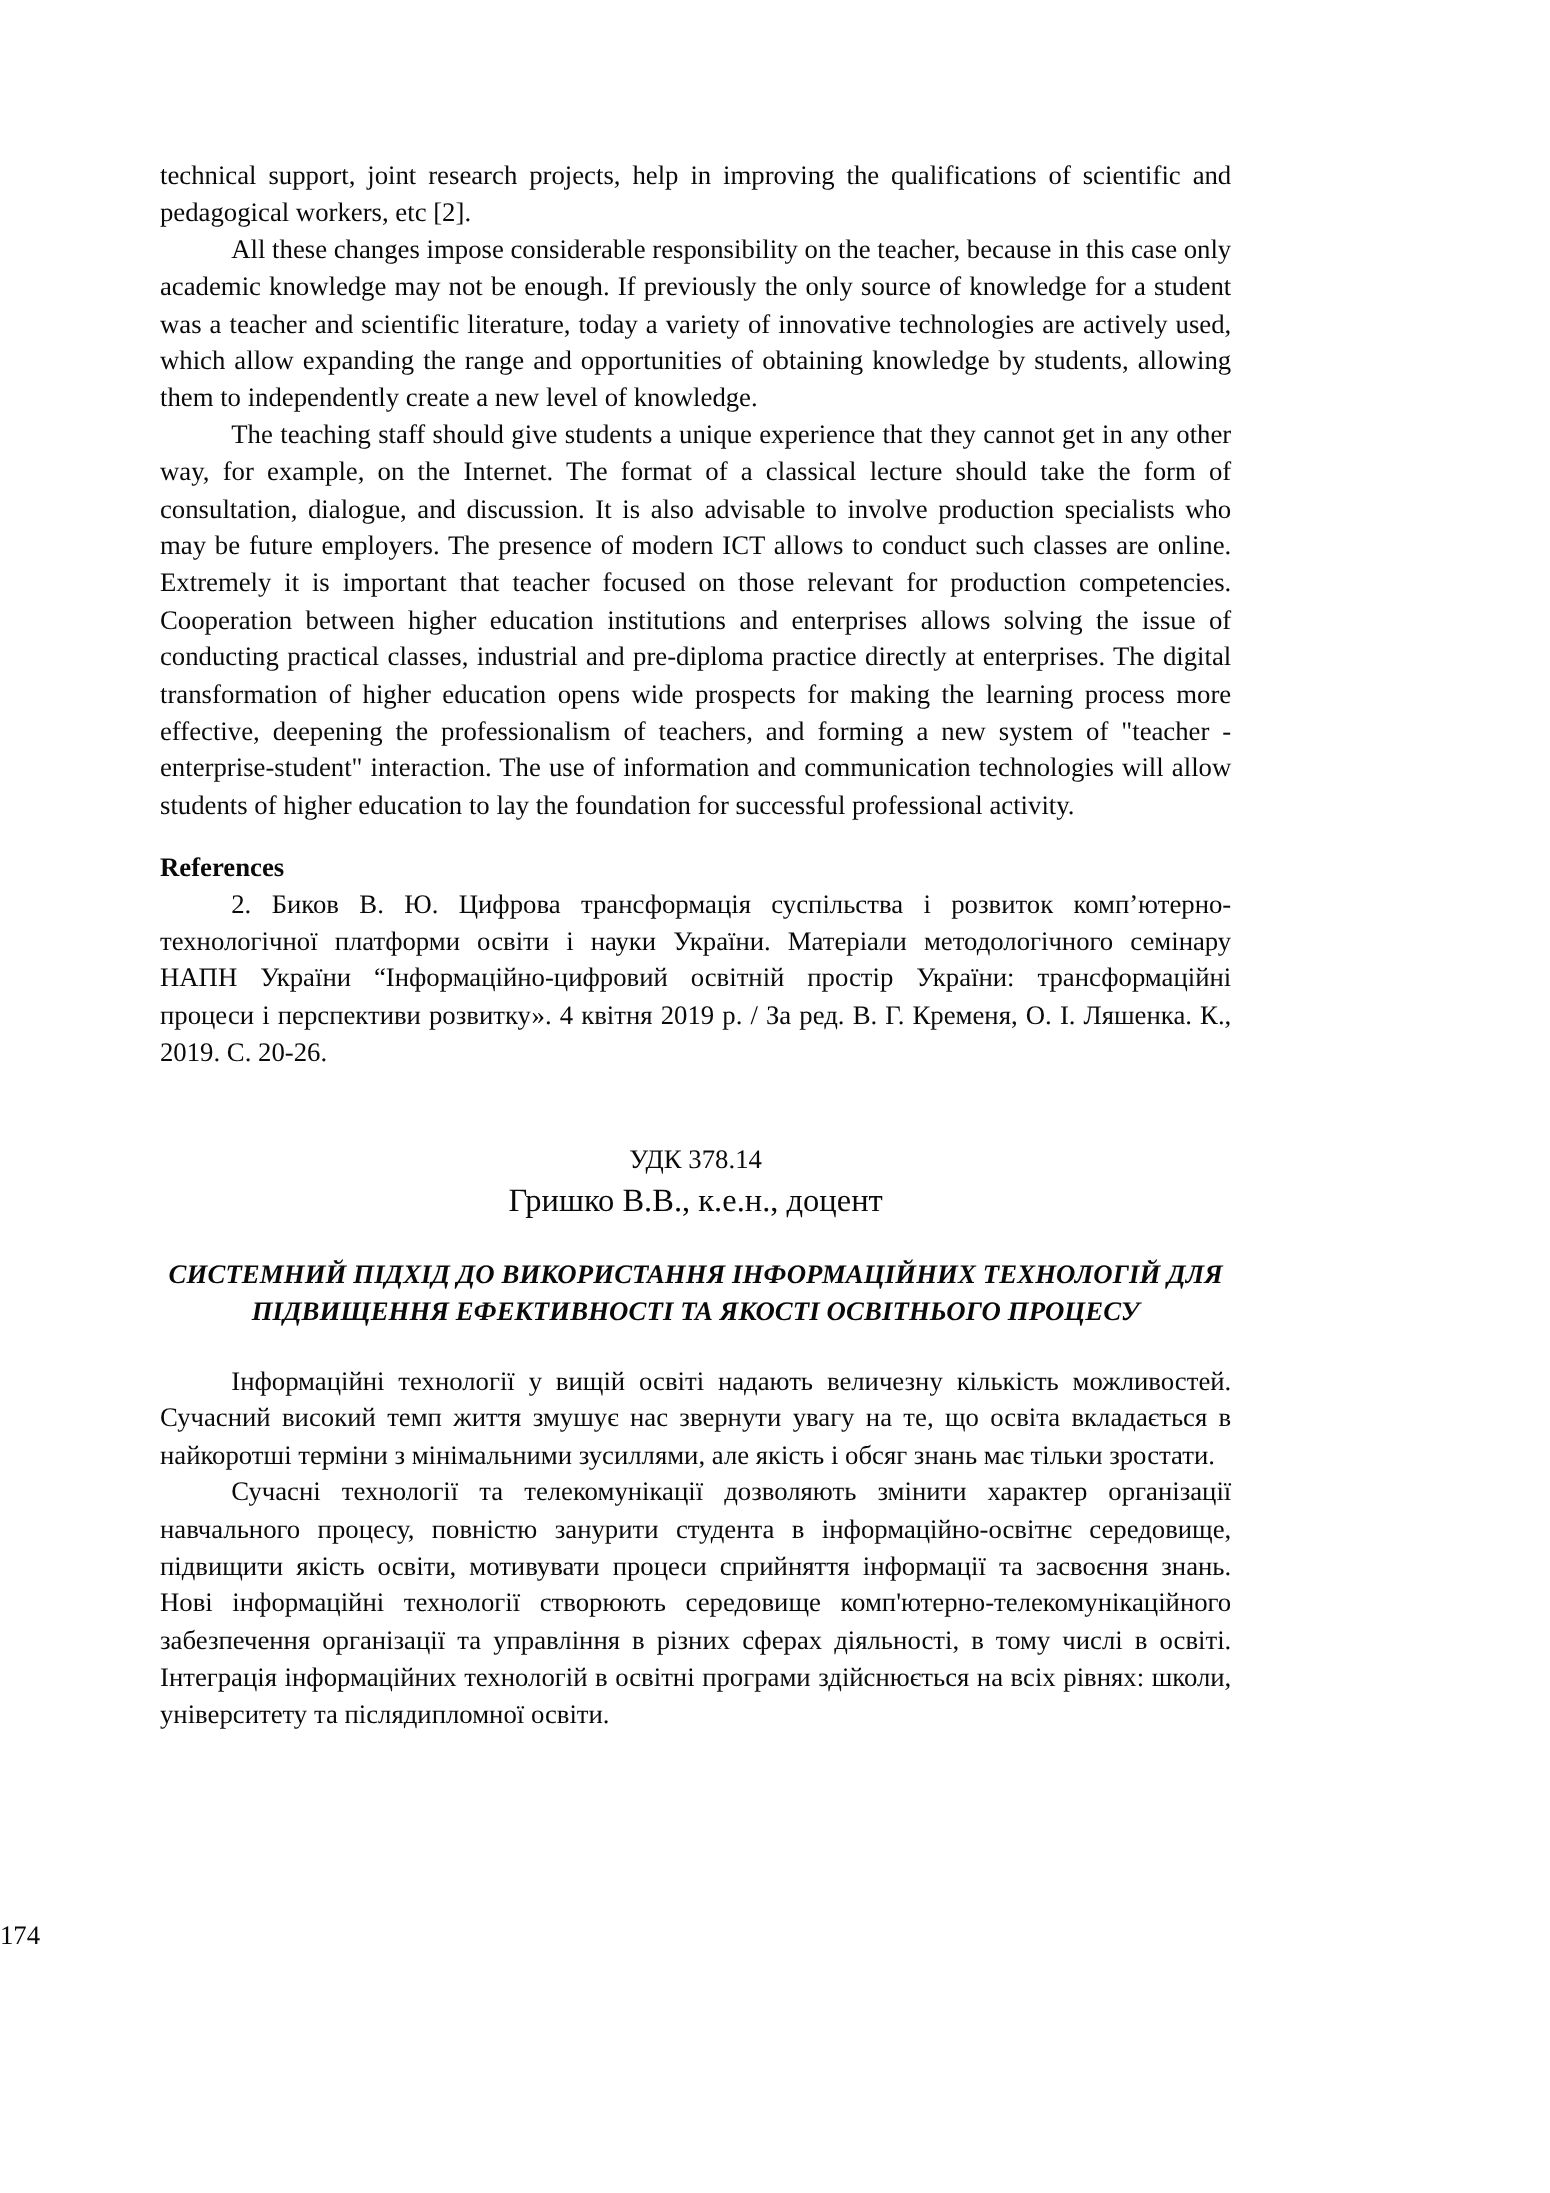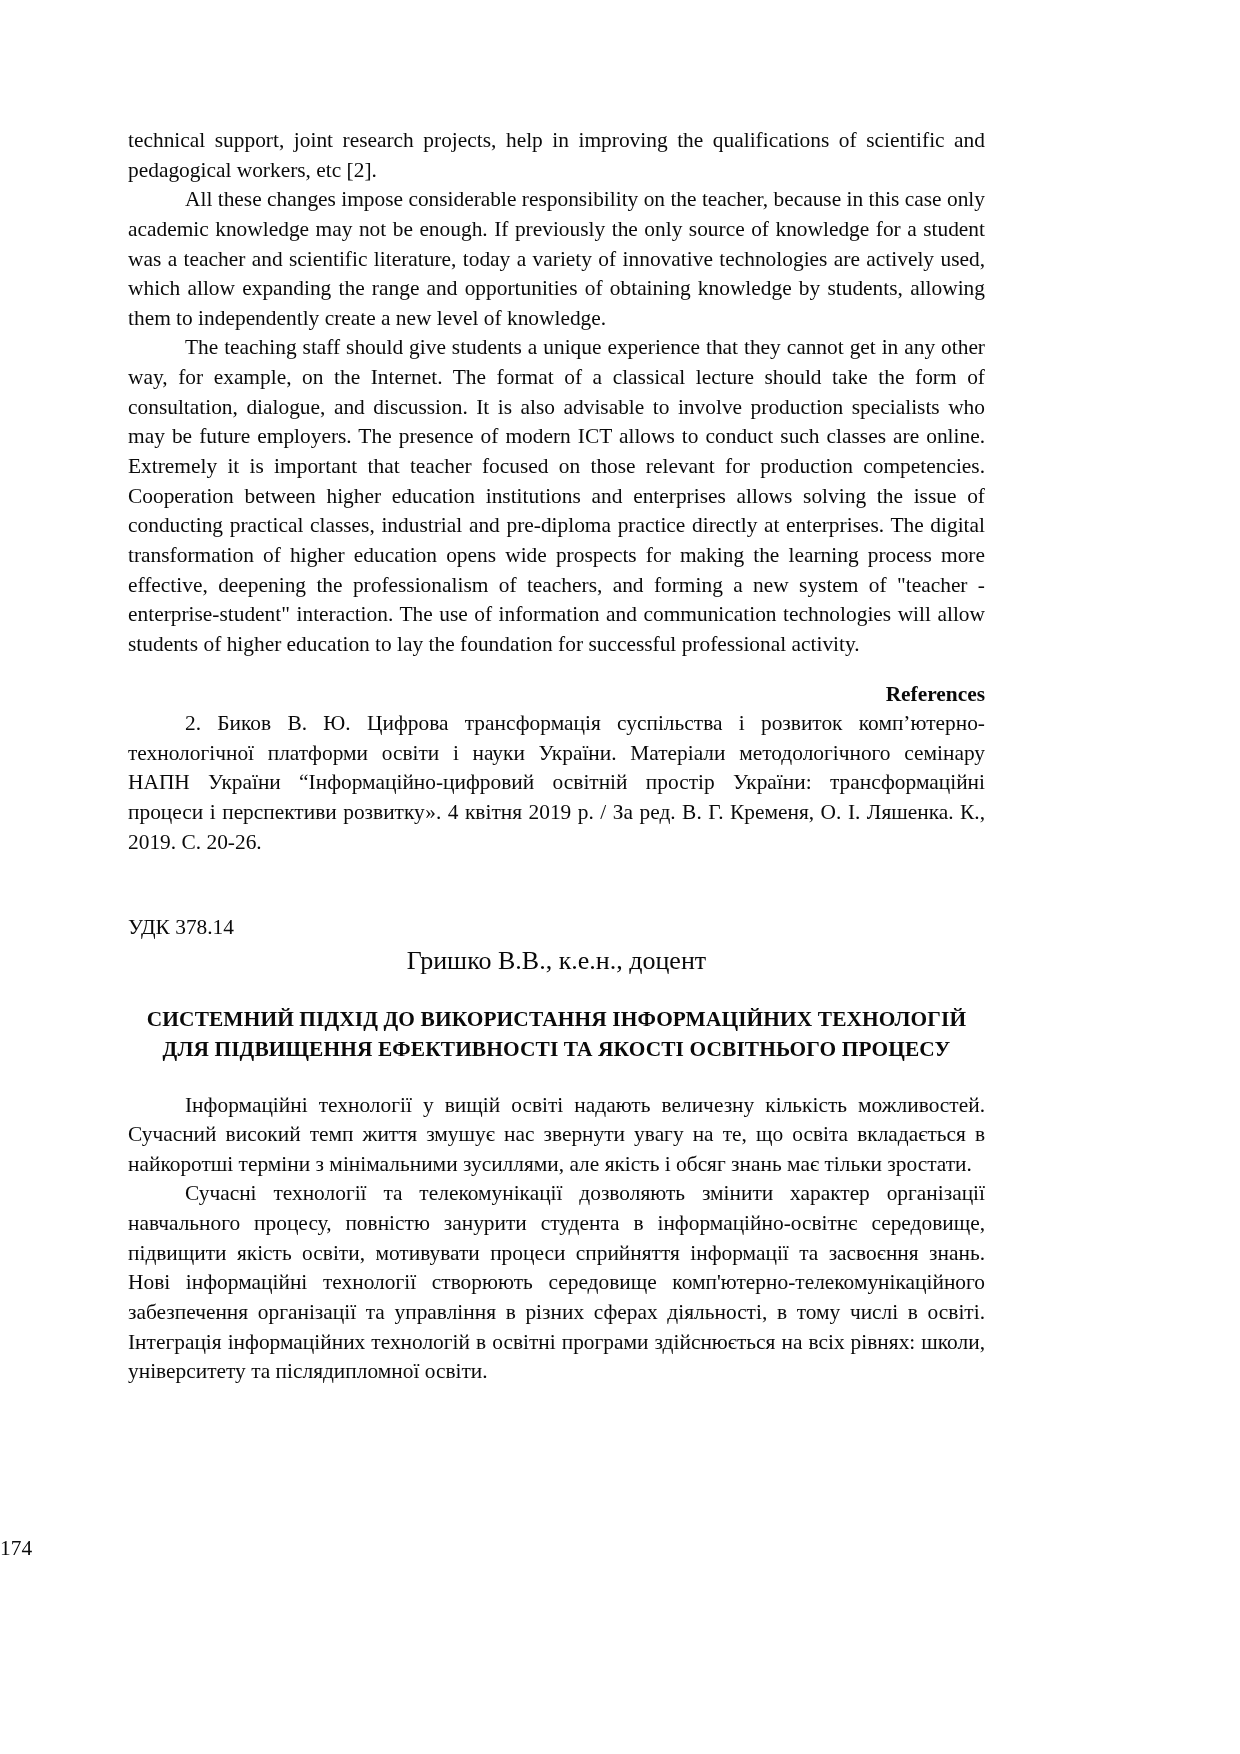--- a/index.html
+++ b/index.html
@@ -30,54 +30,55 @@
     line-height: 1.385;
     text-align: justify;
     text-justify: inter-word;
     hyphens: none;
   }
   p.indent { text-indent: 57px; }
   p.noindent { text-indent: 0; }
 
   .refs-heading {
     margin-top: 20px;
-    text-align: right;
+    text-align: left;
     font-weight: bold;
     font-size: 21.4px;
     line-height: 1.385;
   }
 
   .gap-udk { height: 56px; }
   .gap-title { height: 26px; }
   .gap-after-title { height: 26px; }
 
   .udk {
     font-size: 21.4px;
     line-height: 1.385;
-    text-align: left;
+    text-align: center;
   }
 
   .author-line {
     font-size: 26px;
     line-height: 1.385;
     text-align: center;
   }
   .affil-line {
     font-size: 21.4px;
     line-height: 1.385;
     text-align: center;
     font-style: italic;
   }
 
   .article-title {
     font-size: 21.4px;
     line-height: 1.39;
     text-align: center;
     font-weight: bold;
     letter-spacing: 0.1px;
+    font-style: italic;
   }
 
   .page-number {
     position: absolute;
     left: 0;
     right: 0;
     top: 1536px;
     font-size: 21.4px;
     font-family: "Liberation Serif", "DejaVu Serif", serif;
   }

